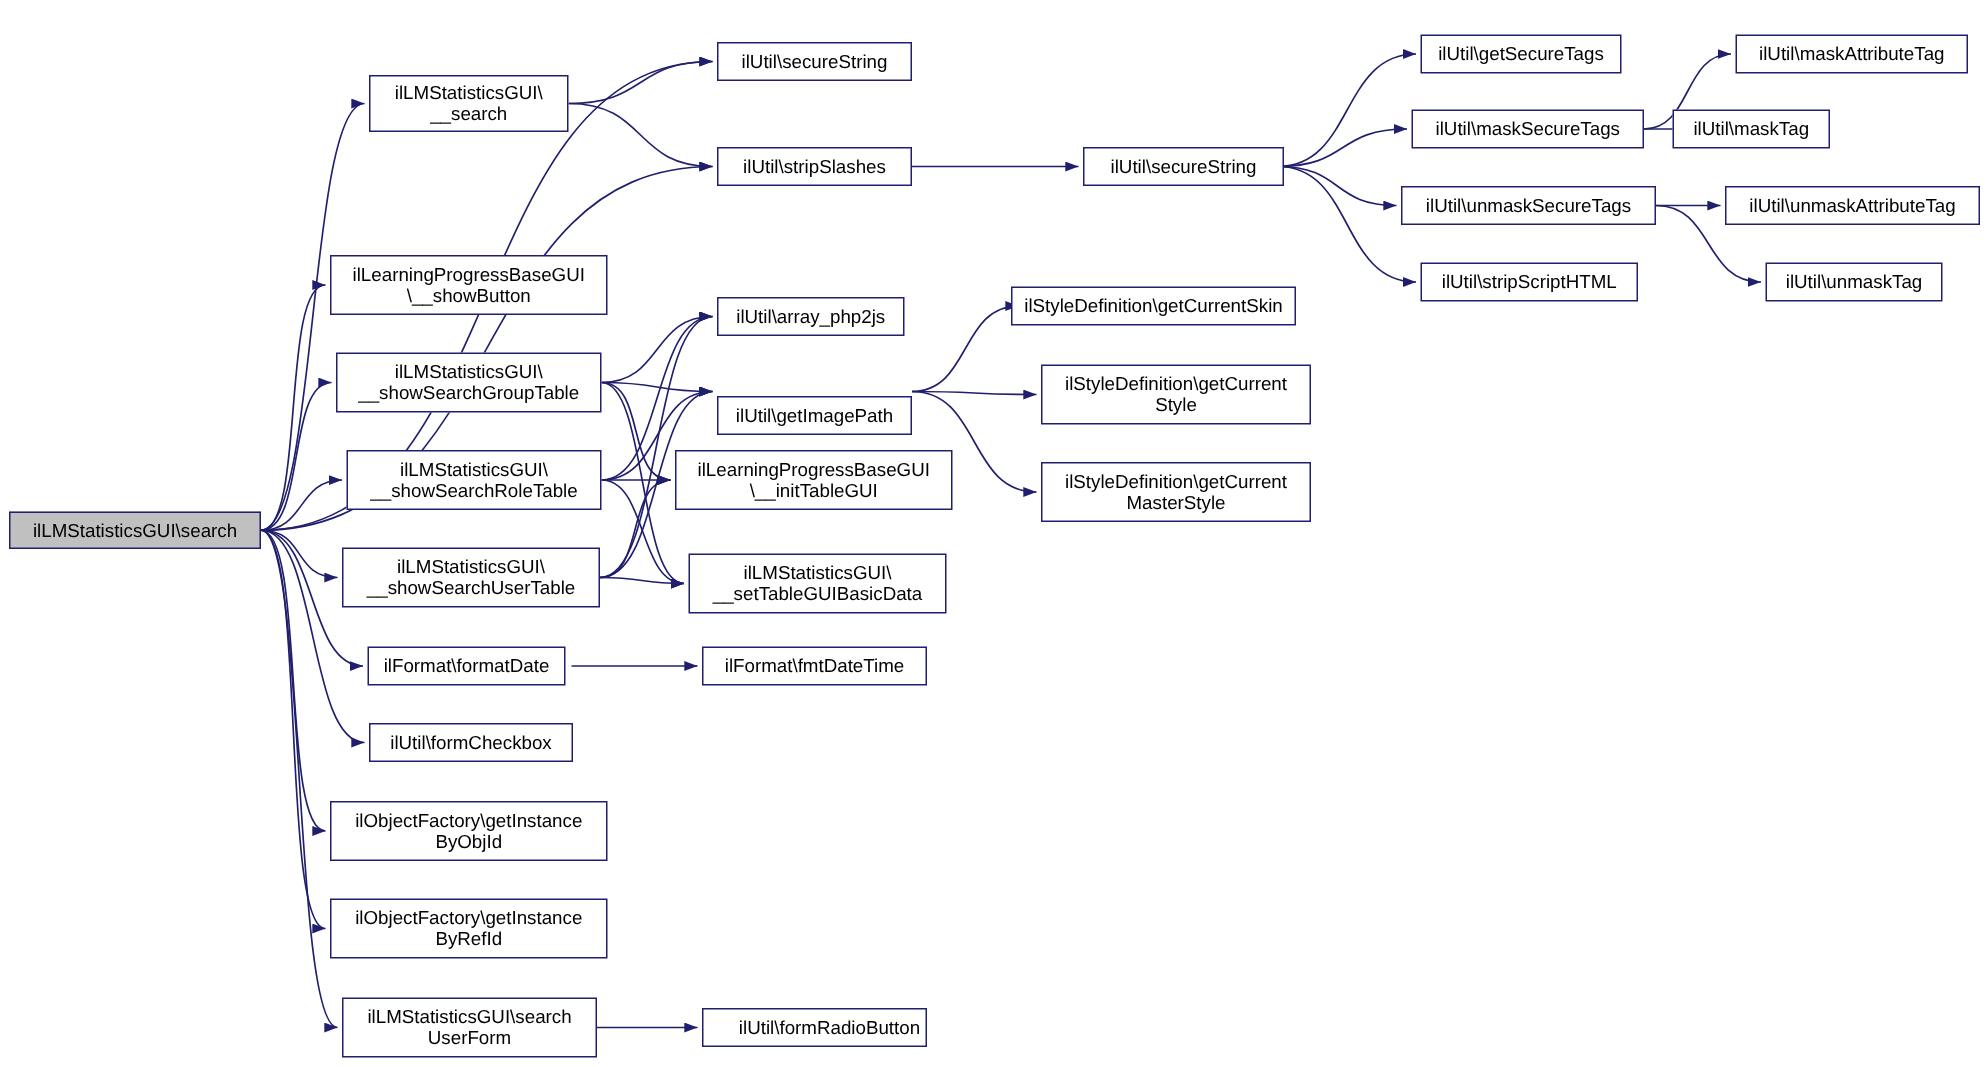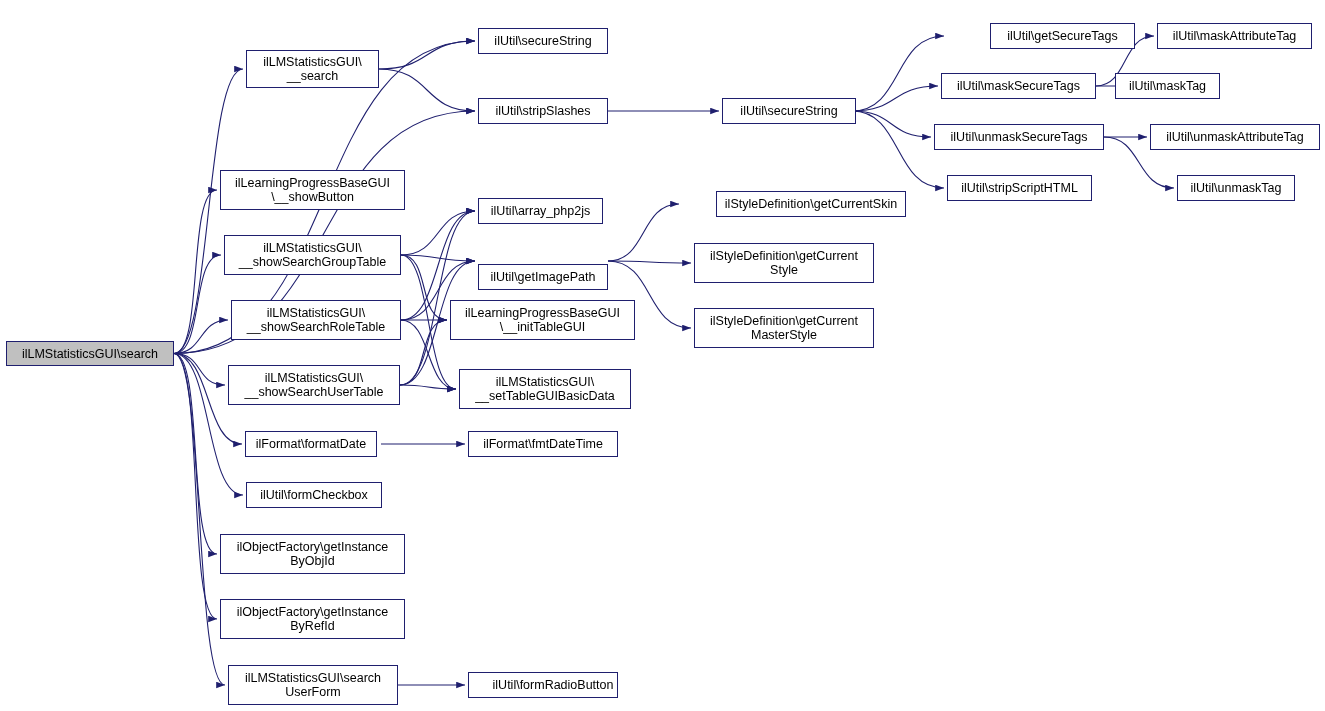--- a/index.html
+++ b/index.html
@@ -97,21 +97,21 @@
         <path d="M398,685 C434.85,685 428.15,685 465,685" marker-end="url(#arrow)"></path>
       </g>
   </svg>
   <div id="nodes">
       <div class="node root" style="left: 6px; top: 341px; width: 168px; height: 25px;">ilLMStatisticsGUI\search</div>
       <div class="node" style="left: 246px; top: 50px; width: 133px; height: 38px;">ilLMStatisticsGUI\
 __search</div>
       <div class="node" style="left: 478px; top: 28px; width: 130px; height: 26px;">ilUtil\secureString</div>
       <div class="node" style="left: 478px; top: 98px; width: 130px; height: 26px;">ilUtil\stripSlashes</div>
       <div class="node" style="left: 722px; top: 98px; width: 134px; height: 26px;">ilUtil\secureString</div>
-      <div class="node" style="left: 990px; top: 23px; width: 145px; height: 26px;">ilUtil\getSecureTags</div>
+      <div class="node" style="left: 947px; top: 23px; width: 134px; height: 26px;">ilUtil\getSecureTags</div>
       <div class="node" style="left: 941px; top: 73px; width: 155px; height: 26px;">ilUtil\maskSecureTags</div>
       <div class="node" style="left: 934px; top: 124px; width: 170px; height: 26px;">ilUtil\unmaskSecureTags</div>
       <div class="node" style="left: 947px; top: 175px; width: 145px; height: 26px;">ilUtil\stripScriptHTML</div>
       <div class="node" style="left: 1157px; top: 23px; width: 155px; height: 26px;">ilUtil\maskAttributeTag</div>
       <div class="node" style="left: 1115px; top: 73px; width: 105px; height: 26px;">ilUtil\maskTag</div>
       <div class="node" style="left: 1150px; top: 124px; width: 170px; height: 26px;">ilUtil\unmaskAttributeTag</div>
       <div class="node" style="left: 1177px; top: 175px; width: 118px; height: 26px;">ilUtil\unmaskTag</div>
       <div class="node" style="left: 220px; top: 170px; width: 185px; height: 40px;">ilLearningProgressBaseGUI
 \__showButton</div>
       <div class="node" style="left: 224px; top: 235px; width: 177px; height: 40px;">ilLMStatisticsGUI\
@@ -119,21 +119,21 @@
       <div class="node" style="left: 231px; top: 300px; width: 170px; height: 40px;">ilLMStatisticsGUI\
 __showSearchRoleTable</div>
       <div class="node" style="left: 228px; top: 365px; width: 172px; height: 40px;">ilLMStatisticsGUI\
 __showSearchUserTable</div>
       <div class="node" style="left: 478px; top: 198px; width: 125px; height: 26px;">ilUtil\array_php2js</div>
       <div class="node" style="left: 478px; top: 248px; width: 130px; height: 26px; margin-top: 16px;">ilUtil\getImagePath</div>
       <div class="node" style="left: 450px; top: 300px; width: 185px; height: 40px;">ilLearningProgressBaseGUI
 \__initTableGUI</div>
       <div class="node" style="left: 459px; top: 369px; width: 172px; height: 40px;">ilLMStatisticsGUI\
 __setTableGUIBasicData</div>
-      <div class="node" style="left: 716px; top: 191px; width: 190px; height: 26px;">ilStyleDefinition\getCurrentSkin</div>
+      <div class="node" style="left: 674px; top: 191px; width: 190px; height: 26px;">ilStyleDefinition\getCurrentSkin</div>
       <div class="node" style="left: 694px; top: 243px; width: 180px; height: 40px;">ilStyleDefinition\getCurrent
 Style</div>
       <div class="node" style="left: 694px; top: 308px; width: 180px; height: 40px;">ilStyleDefinition\getCurrent
 MasterStyle</div>
       <div class="node" style="left: 245px; top: 431px; width: 132px; height: 26px;">ilFormat\formatDate</div>
       <div class="node" style="left: 468px; top: 431px; width: 150px; height: 26px;">ilFormat\fmtDateTime</div>
       <div class="node" style="left: 246px; top: 482px; width: 136px; height: 26px;">ilUtil\formCheckbox</div>
       <div class="node" style="left: 220px; top: 534px; width: 185px; height: 40px;">ilObjectFactory\getInstance
 ByObjId</div>
       <div class="node" style="left: 220px; top: 599px; width: 185px; height: 40px;">ilObjectFactory\getInstance

